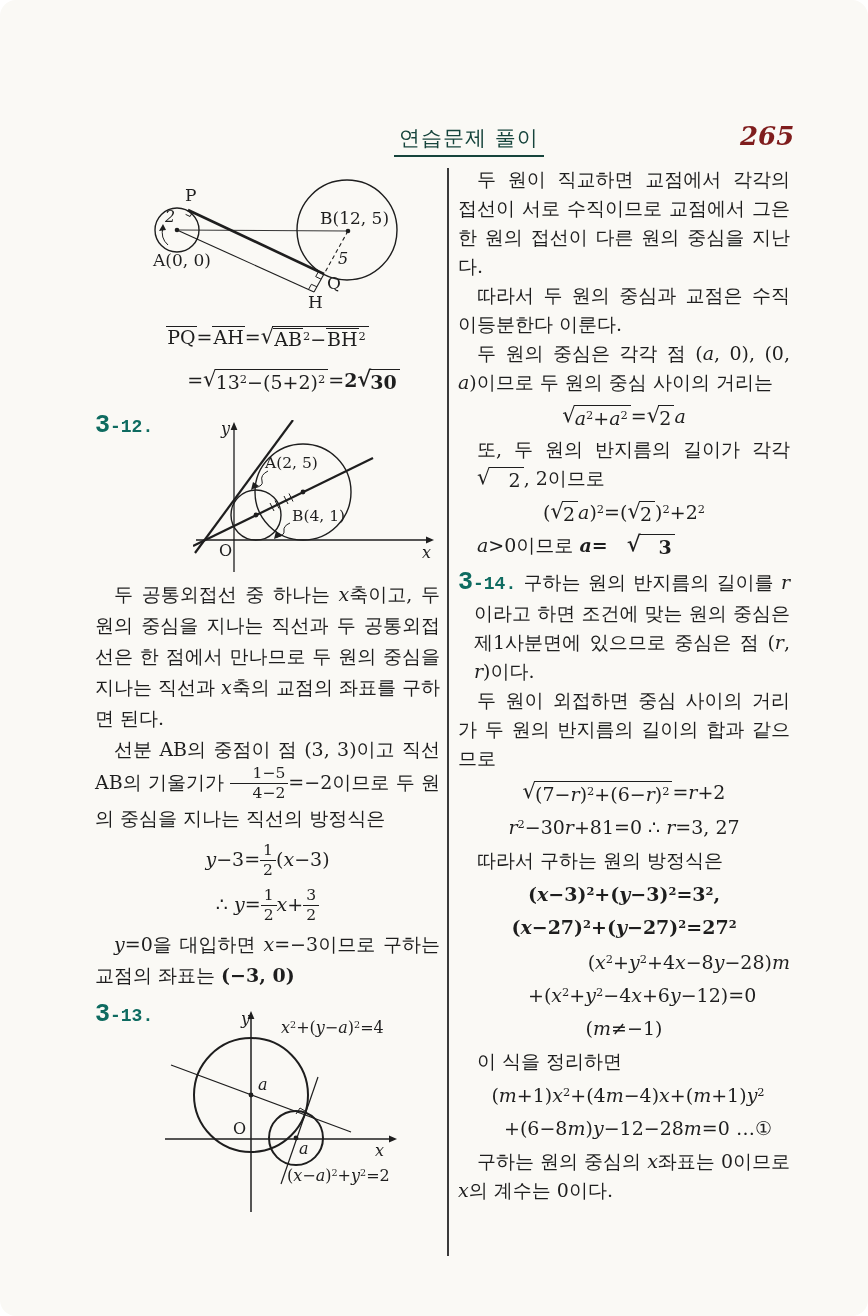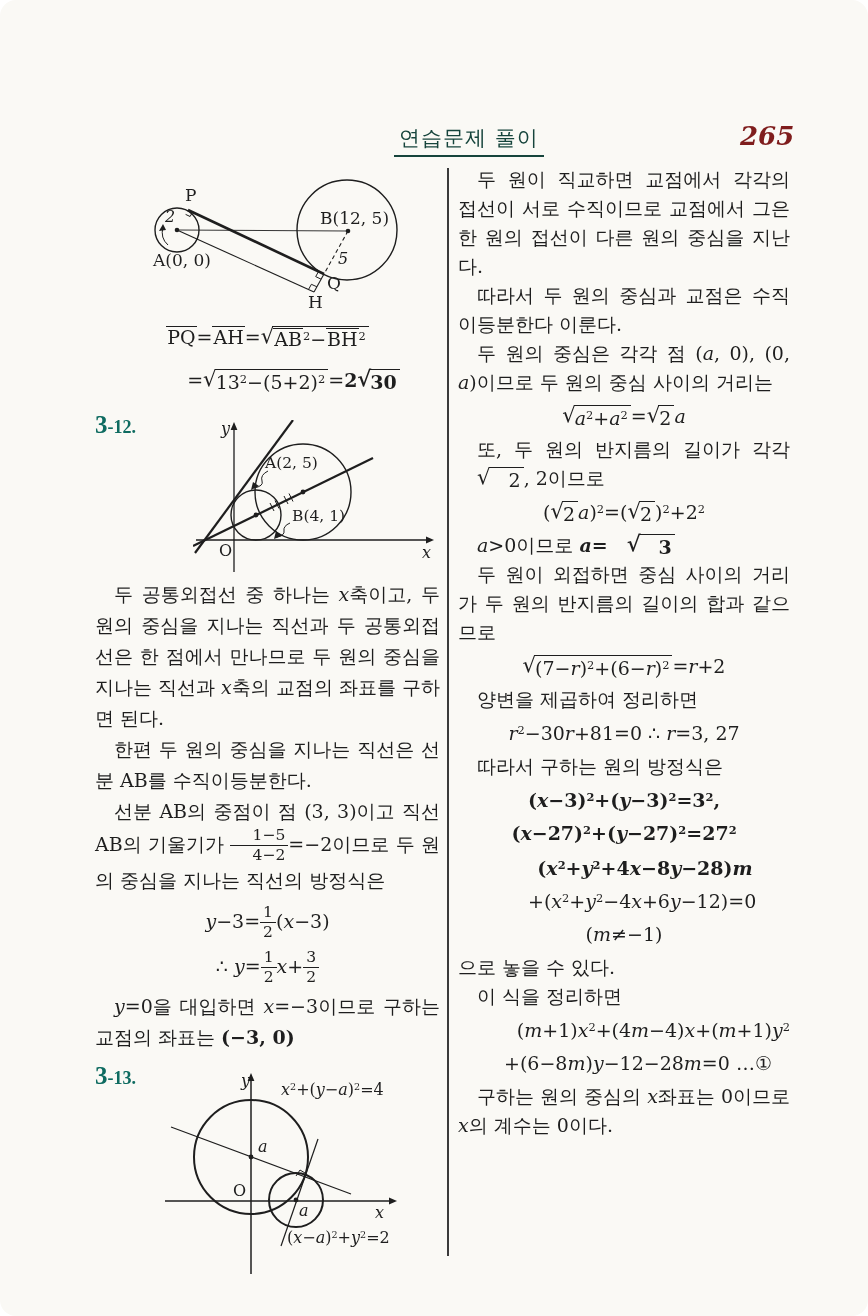--- a/index.html
+++ b/index.html
@@ -14,21 +14,21 @@
   
   .col{position:absolute;top:165px;font-size:19px;}
   .col-left{left:95px;width:345px;}
   .col-right{left:458px;width:332px;}
   p.body{margin:0;text-indent:19px;line-height:31px;text-align:justify;}
   .col-right p.body{line-height:29px;}
   p.noind{text-indent:0;}
   .eq{margin:3px 0;text-align:center;line-height:32px;}
   .eq.tall{line-height:44px;}
   .probhead{margin:6px 0 0;line-height:34px;}
-  .pnum{color:#0e6b60;font-family:Liberation Serif, serif;font-weight:bold;}
+  .pnum{color:#0e6b60;font-family:Liberation Mono, monospace;font-weight:bold;}
   .pnum-big{font-size:25px;}
   .pnum-rest{font-size:18px;}
   p.prob{margin:8px 0 0;padding-left:16px;text-indent:-16px;line-height:29px;text-align:justify;}
   
   i{font-family:"DejaVu Serif","Liberation Serif",serif;}
   sup{font-size:0.6em;vertical-align:0.55em;line-height:0;}
   b{font-weight:bold;}
   .ol{display:inline-block;border-top:1.6px solid currentColor;line-height:1.05;padding:1px 1px 0;}
   .sqrt{display:inline-flex;align-items:flex-start;}
   .rsign{line-height:1.05;font-size:1.12em;transform:translateY(-1px);}
@@ -118,21 +118,20 @@
         <polygon points="81,119 89,116 83,111" fill="#1e1e1e"></polygon>
         <text x="28" y="14" font-size="16" font-style="italic">y</text>
         <text x="229" y="138" font-size="16" font-style="italic">x</text>
         <text x="26" y="136" font-size="16">O</text>
         <text x="72" y="48" font-size="15.5">A(2, 5)</text>
         <text x="99" y="101" font-size="15.5">B(4, 1)</text>
       </svg>
     </div>
 
     <p class="body">두 공통외접선 중 하나는 <i>x</i>축이고, 두 원의 중심을 지나는 직선과 두 공통외접선은 한 점에서 만나므로 두 원의 중심을 지나는 직선과 <i>x</i>축의 교점의 좌표를 구하면 된다.</p>
-    <p class="body">한편 두 원의 중심을 지나는 직선은 선분 AB를 수직이등분한다.</p>
     <p class="body">선분 AB의 중점이 점 (3, 3)이고 직선 AB의 기울기가 <span class="frac"><span class="num">1−5</span><span class="den">4−2</span></span>=−2이므로 두 원의 중심을 지나는 직선의 방정식은</p>
     <div class="eq tall"><i>y</i>−3=<span class="frac"><span class="num">1</span><span class="den">2</span></span>(<i>x</i>−3)</div>
     <div class="eq tall" style="margin-top:-2px;">∴  <i>y</i>=<span class="frac"><span class="num">1</span><span class="den">2</span></span><i>x</i>+<span class="frac"><span class="num">3</span><span class="den">2</span></span></div>
     <p class="body"><i>y</i>=0을 대입하면 <i>x</i>=−3이므로 구하는 교점의 좌표는  <b>(−3, 0)</b></p>
 
     <div class="probhead">
       <span class="pnum"><span class="pnum-big">3</span><span class="pnum-rest">-13.</span></span>
     </div>
 
     <div class="fig" style="margin-left:68px;margin-top:-26px;width:258px;height:208px;">
@@ -181,34 +180,36 @@
           <span class="rad">2</span>
         </span><i>a</i>)<sup>2</sup>=(<span class="sqrt">
           <span class="rsign">√</span>
           <span class="rad">2</span>
         </span>)<sup>2</sup>+2<sup>2</sup></div>
     <p class="body"><i>a</i>&gt;0이므로   <b><i>a</i>=<span class="sqrt">
             <span class="rsign">√</span>
             <span class="rad">3</span>
           </span></b></p>
 
+    <p class="prob">
+      <span class="pnum"><span class="pnum-big">3</span><span class="pnum-rest">-14.</span></span>
+      <span>구하는 원의 반지름의 길이를 <i>r</i>이라고 하면 조건에 맞는 원의 중심은 제1사분면에 있으므로 중심은 점 (<i>r</i>, <i>r</i>)이다.</span>
+    </p>
     <p class="body">두 원이 외접하면 중심 사이의 거리가 두 원의 반지름의 길이의 합과 같으므로</p>
     <div class="eq"><span class="sqrt">
           <span class="rsign">√</span>
           <span class="rad">(7−<i>r</i>)<sup>2</sup>+(6−<i>r</i>)<sup>2</sup></span>
         </span>=<i>r</i>+2</div>
-    <p class="body">양변을 제곱하여 정리하면</p>
     <div class="eq"><i>r</i><sup>2</sup>−30<i>r</i>+81=0    ∴  <i>r</i>=3, 27</div>
     <p class="body">따라서 구하는 원의 방정식은</p>
     <div class="eq"><b>(<i>x</i>−3)<sup>2</sup>+(<i>y</i>−3)<sup>2</sup>=3<sup>2</sup>,</b></div>
     <div class="eq" style="margin-top:-2px;"><b>(<i>x</i>−27)<sup>2</sup>+(<i>y</i>−27)<sup>2</sup>=27<sup>2</sup></b></div>
 
-    <div class="eq" style="text-align:center;padding-left:42px;font-weight:bold;">(<i>x</i><sup>2</sup>+<i>y</i><sup>2</sup>+4<i>x</i>−8<i>y</i>−28)<i>m</i></div>
+    <div class="eq" style="text-align:right;padding-left:42px;">(<i>x</i><sup>2</sup>+<i>y</i><sup>2</sup>+4<i>x</i>−8<i>y</i>−28)<i>m</i></div>
     <div class="eq" style="text-align:left;padding-left:70px;margin-top:-2px;">+(<i>x</i><sup>2</sup>+<i>y</i><sup>2</sup>−4<i>x</i>+6<i>y</i>−12)=0</div>
     <div class="eq" style="margin-top:-2px;">(<i>m</i>≠−1)</div>
-    <p class="body noind">으로 놓을 수 있다.</p>
     <p class="body">이 식을 정리하면</p>
-    <div class="eq" style="text-align:right;padding-left:8px;">(<i>m</i>+1)<i>x</i><sup>2</sup>+(4<i>m</i>−4)<i>x</i>+(<i>m</i>+1)<i>y</i><sup>2</sup></div>
+    <div class="eq" style="text-align:center;padding-left:8px;">(<i>m</i>+1)<i>x</i><sup>2</sup>+(4<i>m</i>−4)<i>x</i>+(<i>m</i>+1)<i>y</i><sup>2</sup></div>
     <div class="eq" style="text-align:left;padding-left:46px;margin-top:-2px;">+(6−8<i>m</i>)<i>y</i>−12−28<i>m</i>=0 …①</div>
     <p class="body">구하는 원의 중심의 <i>x</i>좌표는 0이므로 <i>x</i>의 계수는 0이다.</p>
 
   </div>
 </div>
 
 </body></html>

